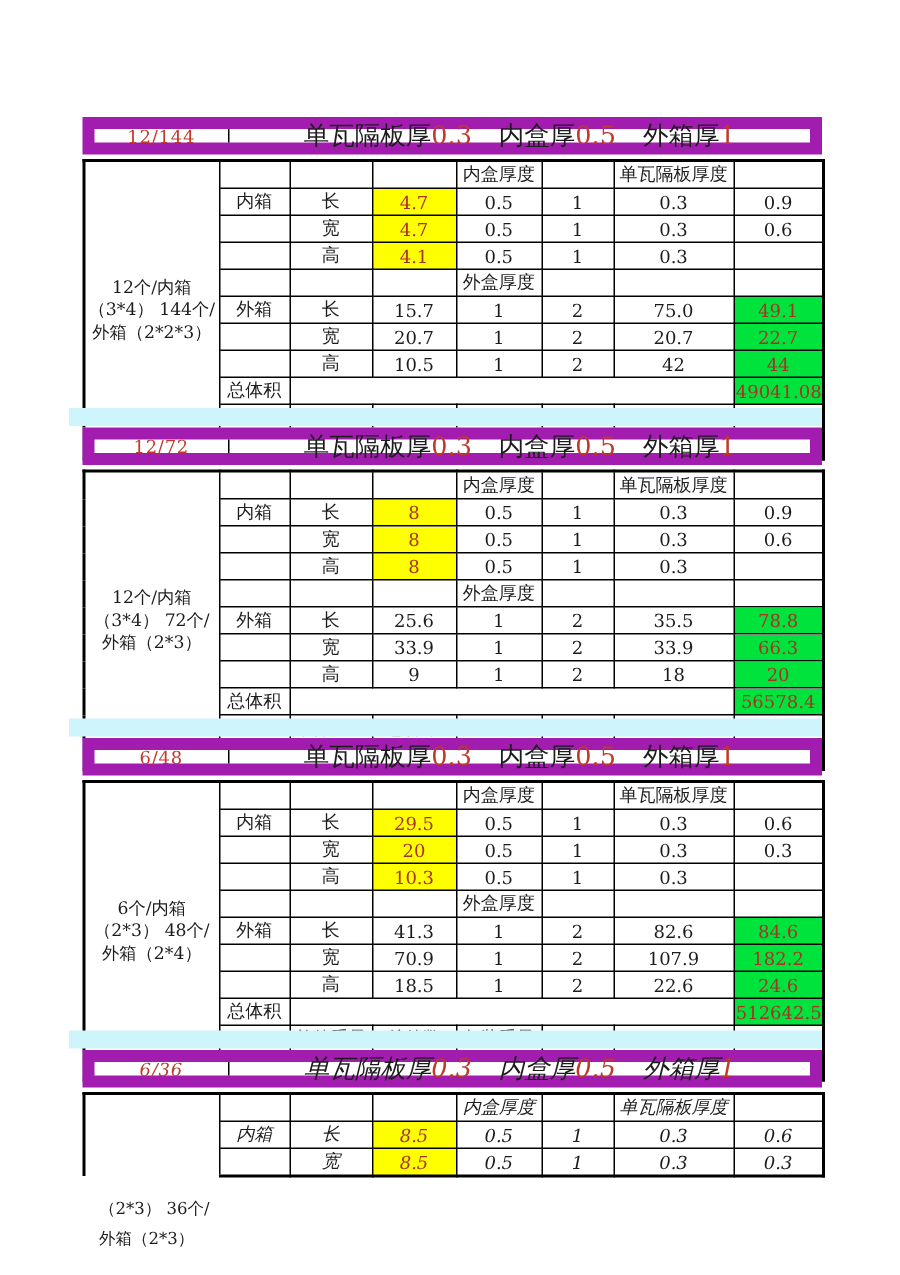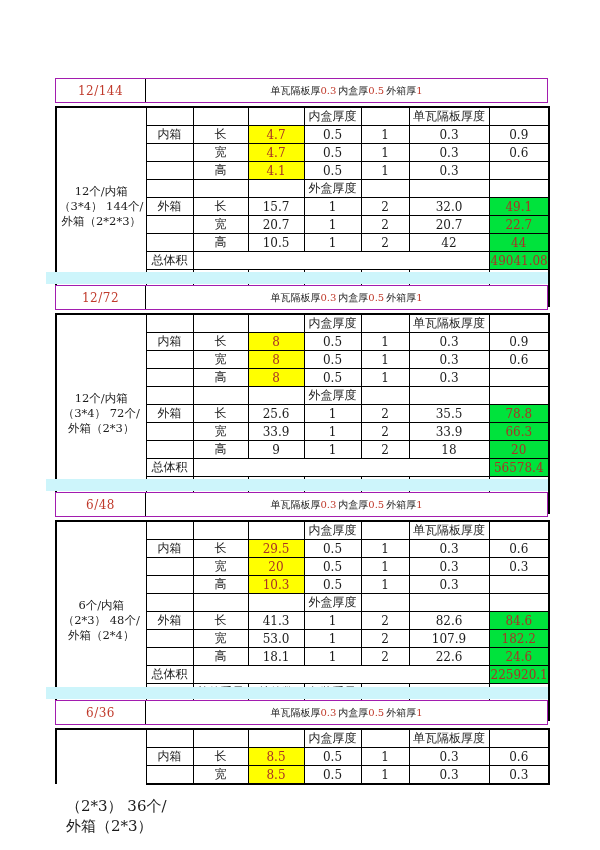--- a/index.html
+++ b/index.html
@@ -4,36 +4,36 @@
 <style>
   :root{
     --red:#c03a2b; --ink:#1c1c1c; --ybg:#ffff00; --gbg:#00e33c;
     --hlt:#a93226; --cyan:#cdf5fb;
   }
   *{margin:0;padding:0;box-sizing:border-box}
   html,body{background:#fff}
   body{width:600px;height:850px;position:relative;overflow:hidden;
        font-family:"DejaVu Serif","Liberation Serif",serif;color:var(--ink)}
   .block{position:absolute;left:55px;width:493px}
-  .block-header{display:flex;height:25px;border:1px solid #a21caf;background:#fff}
+  .block-header{display:flex;height:25px;border:8px solid #a21caf;background:#fff}
   .bh-left{width:90px;border-right:1px solid #000;display:flex;align-items:center;
            justify-content:center;color:var(--red);font-size:12px;letter-spacing:.5px}
   .bh-right{flex:1;display:flex;align-items:center;justify-content:center;
-            font-size:10px;gap:2px;white-space:nowrap}
+            font-size:17px;gap:18px;white-space:nowrap}
   .spec-part .v{color:var(--red)}
   table.block-body{margin-top:3px;width:493px;border-collapse:collapse;
                    table-layout:fixed;border:2px solid #000;background:#fff}
   td{border:1px solid #000;height:14px;font-size:12px;text-align:center;
      vertical-align:middle;padding:0 1px;white-space:nowrap;overflow:hidden}
   td.yellow{background:var(--ybg);color:var(--hlt)}
   td.green{background:var(--gbg);color:var(--hlt)}
   td.label-cell{font-size:11.5px;line-height:15px;overflow:visible}
   td.cut{border-bottom:hidden}
   .cyan-band{position:absolute;left:46px;width:502px;height:12px;background:var(--cyan)}
-  .cutoff-text{position:absolute;left:66px;top:796px;font-size:15px;line-height:20px;
+  .cutoff-text{position:absolute;left:66px;top:796px;font-size:11px;line-height:20px;
                text-align:left;color:var(--ink)}
 </style>
 </head>
 <body>
 
 <div id="sheet">
   <div id="blocks-host">
       <div class="block" style="top: 78px;">
         <div class="block-header">
           <div class="bh-left">12/144</div>
@@ -104,21 +104,21 @@
               <td></td>
               <td></td>
               <td></td>
             </tr>
             <tr>
               <td>外箱</td>
               <td>长</td>
               <td>15.7</td>
               <td>1</td>
               <td>2</td>
-              <td>32.0</td>
+              <td>75.0</td>
               <td class="green">49.1</td>
             </tr>
             <tr>
               <td></td>
               <td>宽</td>
               <td>20.7</td>
               <td>1</td>
               <td>2</td>
               <td>20.7</td>
               <td class="green">22.7</td>
@@ -358,39 +358,39 @@
               <td>长</td>
               <td>41.3</td>
               <td>1</td>
               <td>2</td>
               <td>82.6</td>
               <td class="green">84.6</td>
             </tr>
             <tr>
               <td></td>
               <td>宽</td>
-              <td>53.0</td>
+              <td>70.9</td>
               <td>1</td>
               <td>2</td>
               <td>107.9</td>
               <td class="green">182.2</td>
             </tr>
             <tr>
               <td></td>
               <td>高</td>
-              <td>18.1</td>
+              <td>18.5</td>
               <td>1</td>
               <td>2</td>
               <td>22.6</td>
               <td class="green">24.6</td>
             </tr>
             <tr>
               <td>总体积</td>
               <td colspan="5"></td>
-              <td class="green">225920.1</td>
+              <td class="green">512642.5</td>
             </tr>
             <tr>
               <td></td>
               <td>单件重量</td>
               <td>总件数</td>
               <td>包装重量</td>
               <td></td>
               <td></td>
               <td></td>
             </tr>
@@ -399,21 +399,21 @@
               <td>0.34</td>
               <td>36</td>
               <td>1.5</td>
               <td></td>
               <td></td>
               <td></td>
             </tr>
           </tbody>
         </table>
       </div>
-      <div class="block" style="top: 700px;">
+      <div class="block" style="top: 700px; font-style: italic;">
         <div class="block-header">
           <div class="bh-left">6/36</div>
           <div class="bh-right">
             <span class="spec-part"><span>单瓦隔板厚</span><span class="v">0.3</span></span>
             <span class="spec-part"><span>内盒厚</span><span class="v">0.5</span></span>
             <span class="spec-part"><span>外箱厚</span><span class="v">1</span></span>
           </div>
         </div>
         <table class="block-body">
           <colgroup>

